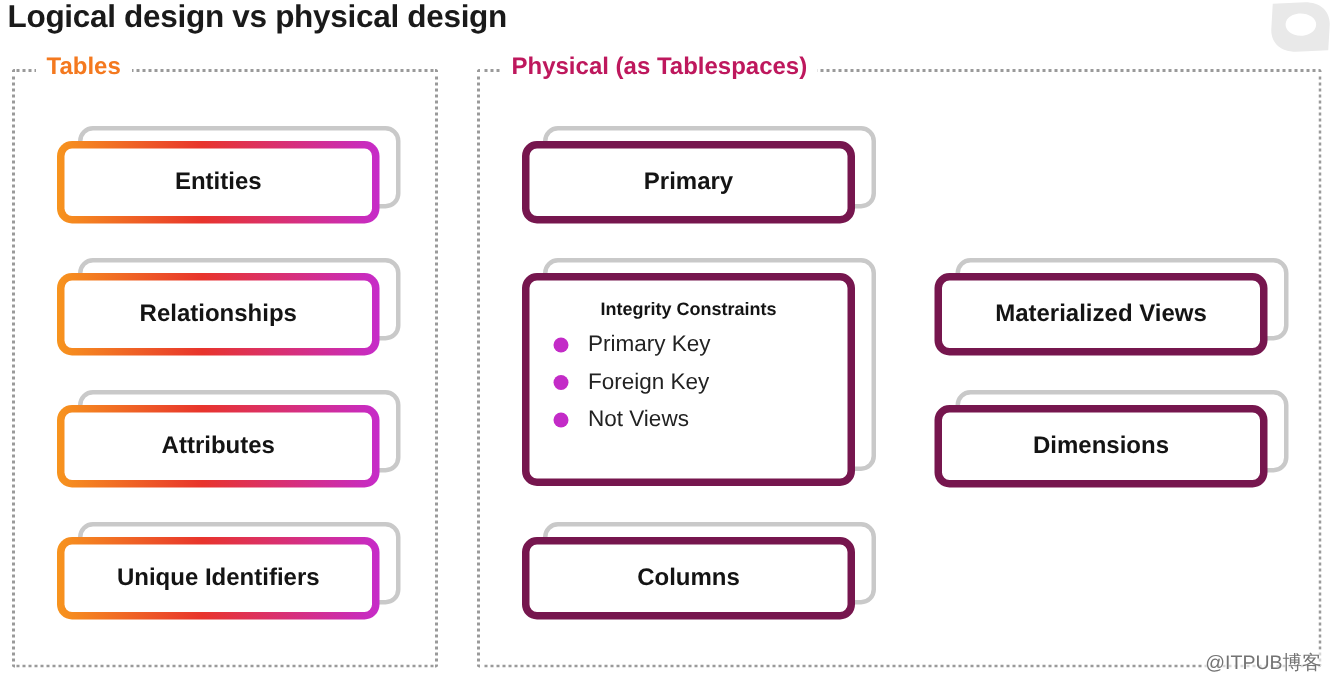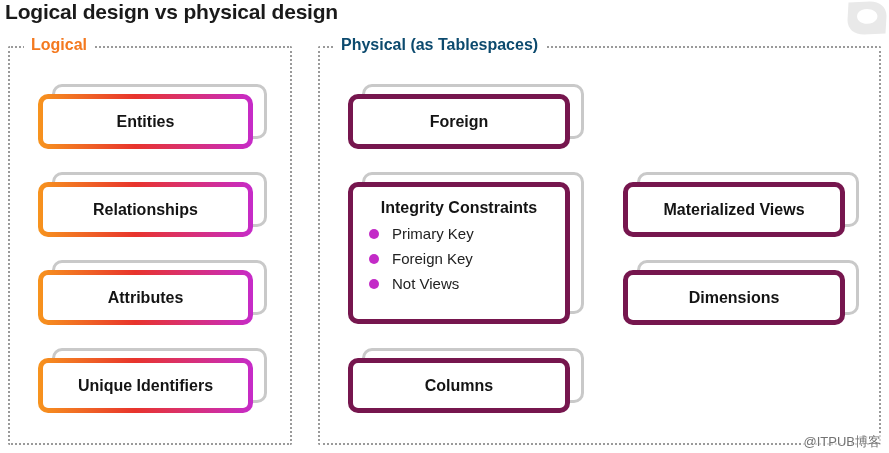--- a/index.html
+++ b/index.html
@@ -16,21 +16,21 @@
   .panel{
     position:absolute;box-sizing:border-box;border:2px dotted #9a9a9a;border-radius:2px;
   }
   .panel-label{
     position:absolute;top:-12px;left:14px;background:#fff;padding:0 7px;
     font-size:16px;font-weight:700;white-space:nowrap;
   }
   .panel-logical{left:8px;top:46px;width:284px;height:399px;}
   .panel-logical .panel-label{color:#F4791F;}
   .panel-physical{left:318px;top:46px;width:563px;height:399px;}
-  .panel-physical .panel-label{color:#0c4a6e;}
+  .panel-physical .panel-label{color:#be185d;}
   
   .stack{position:absolute;}
   .ghost{
     position:absolute;left:14px;top:-10px;width:100%;height:100%;box-sizing:border-box;
     border:3px solid #c9c9c9;border-radius:10px;background:#fff;
   }
   .card{
     position:relative;box-sizing:border-box;background:#fff;
     display:flex;align-items:center;justify-content:center;
     font-size:16px;font-weight:700;color:#141414;
@@ -45,21 +45,21 @@
     display:flex;align-items:center;justify-content:center;
   }
   
   .solid-card{
     border:5px solid #76164E;border-radius:10px;width:222px;height:55px;
   }
   .solid-card.tall{
     height:142px;flex-direction:column;align-items:stretch;justify-content:flex-start;
     padding:12px 0 0 0;
   }
-  .ic-title{text-align:center;font-size:16px;font-weight:700;margin-bottom:8px;}
+  .ic-title{text-align:center;font-size:12px;font-weight:700;margin-bottom:8px;}
   .ic-list{list-style:none;margin:0;padding:0 0 0 16px;}
   .ic-list li{
     display:flex;align-items:center;font-size:15px;font-weight:400;color:#222;
     margin-bottom:8px;
   }
   .dot{
     display:inline-block;width:10px;height:10px;border-radius:50%;
     background:#C32BC7;margin-right:13px;flex:0 0 auto;
   }
   .watermark{
@@ -74,21 +74,21 @@
 
   <div class="page-title">Logical design vs physical design</div>
 
   <svg class="logo" viewBox="0 0 40 34" aria-hidden="true">
     <path fill-rule="evenodd" fill="#e9e9e9" d="M1.5,1.5 L23,0.5 C33,0.5 39.5,6 39.5,15 L38.5,32.5 L17,33.5 C7,33.5 0.5,28 0.5,19 Z
          M11,12 C13.5,8.5 19,7 24,8.5 C29.5,10.2 32,14.5 29.5,18.5 C27,22.3 21,24 15.5,22
          C10.5,20.2 8.8,15.8 11,12 Z"></path>
   </svg>
 
   <div class="panel panel-logical">
-    <div class="panel-label">Logical</div>
+    <div class="panel-label">Tables</div>
 
     <div class="stack" style="left:28px;top:46px">
       <div class="ghost"></div>
       <div class="card grad-card">
           <div class="grad-inner">
         <span>Entities</span>
       </div>
         </div>
     </div>
 
@@ -119,21 +119,21 @@
         </div>
     </div>
   </div>
 
   <div class="panel panel-physical">
     <div class="panel-label">Physical (as Tablespaces)</div>
 
     <div class="stack" style="left:28px;top:46px">
       <div class="ghost"></div>
       <div class="card solid-card">
-        <span>Foreign</span>
+        <span>Primary</span>
       </div>
     </div>
 
     <div class="stack" style="left:28px;top:134px">
       <div class="ghost"></div>
       <div class="card solid-card tall">
         <div class="ic-title">Integrity Constraints</div>
         <ul class="ic-list">
           <li>
             <span class="dot"></span>

